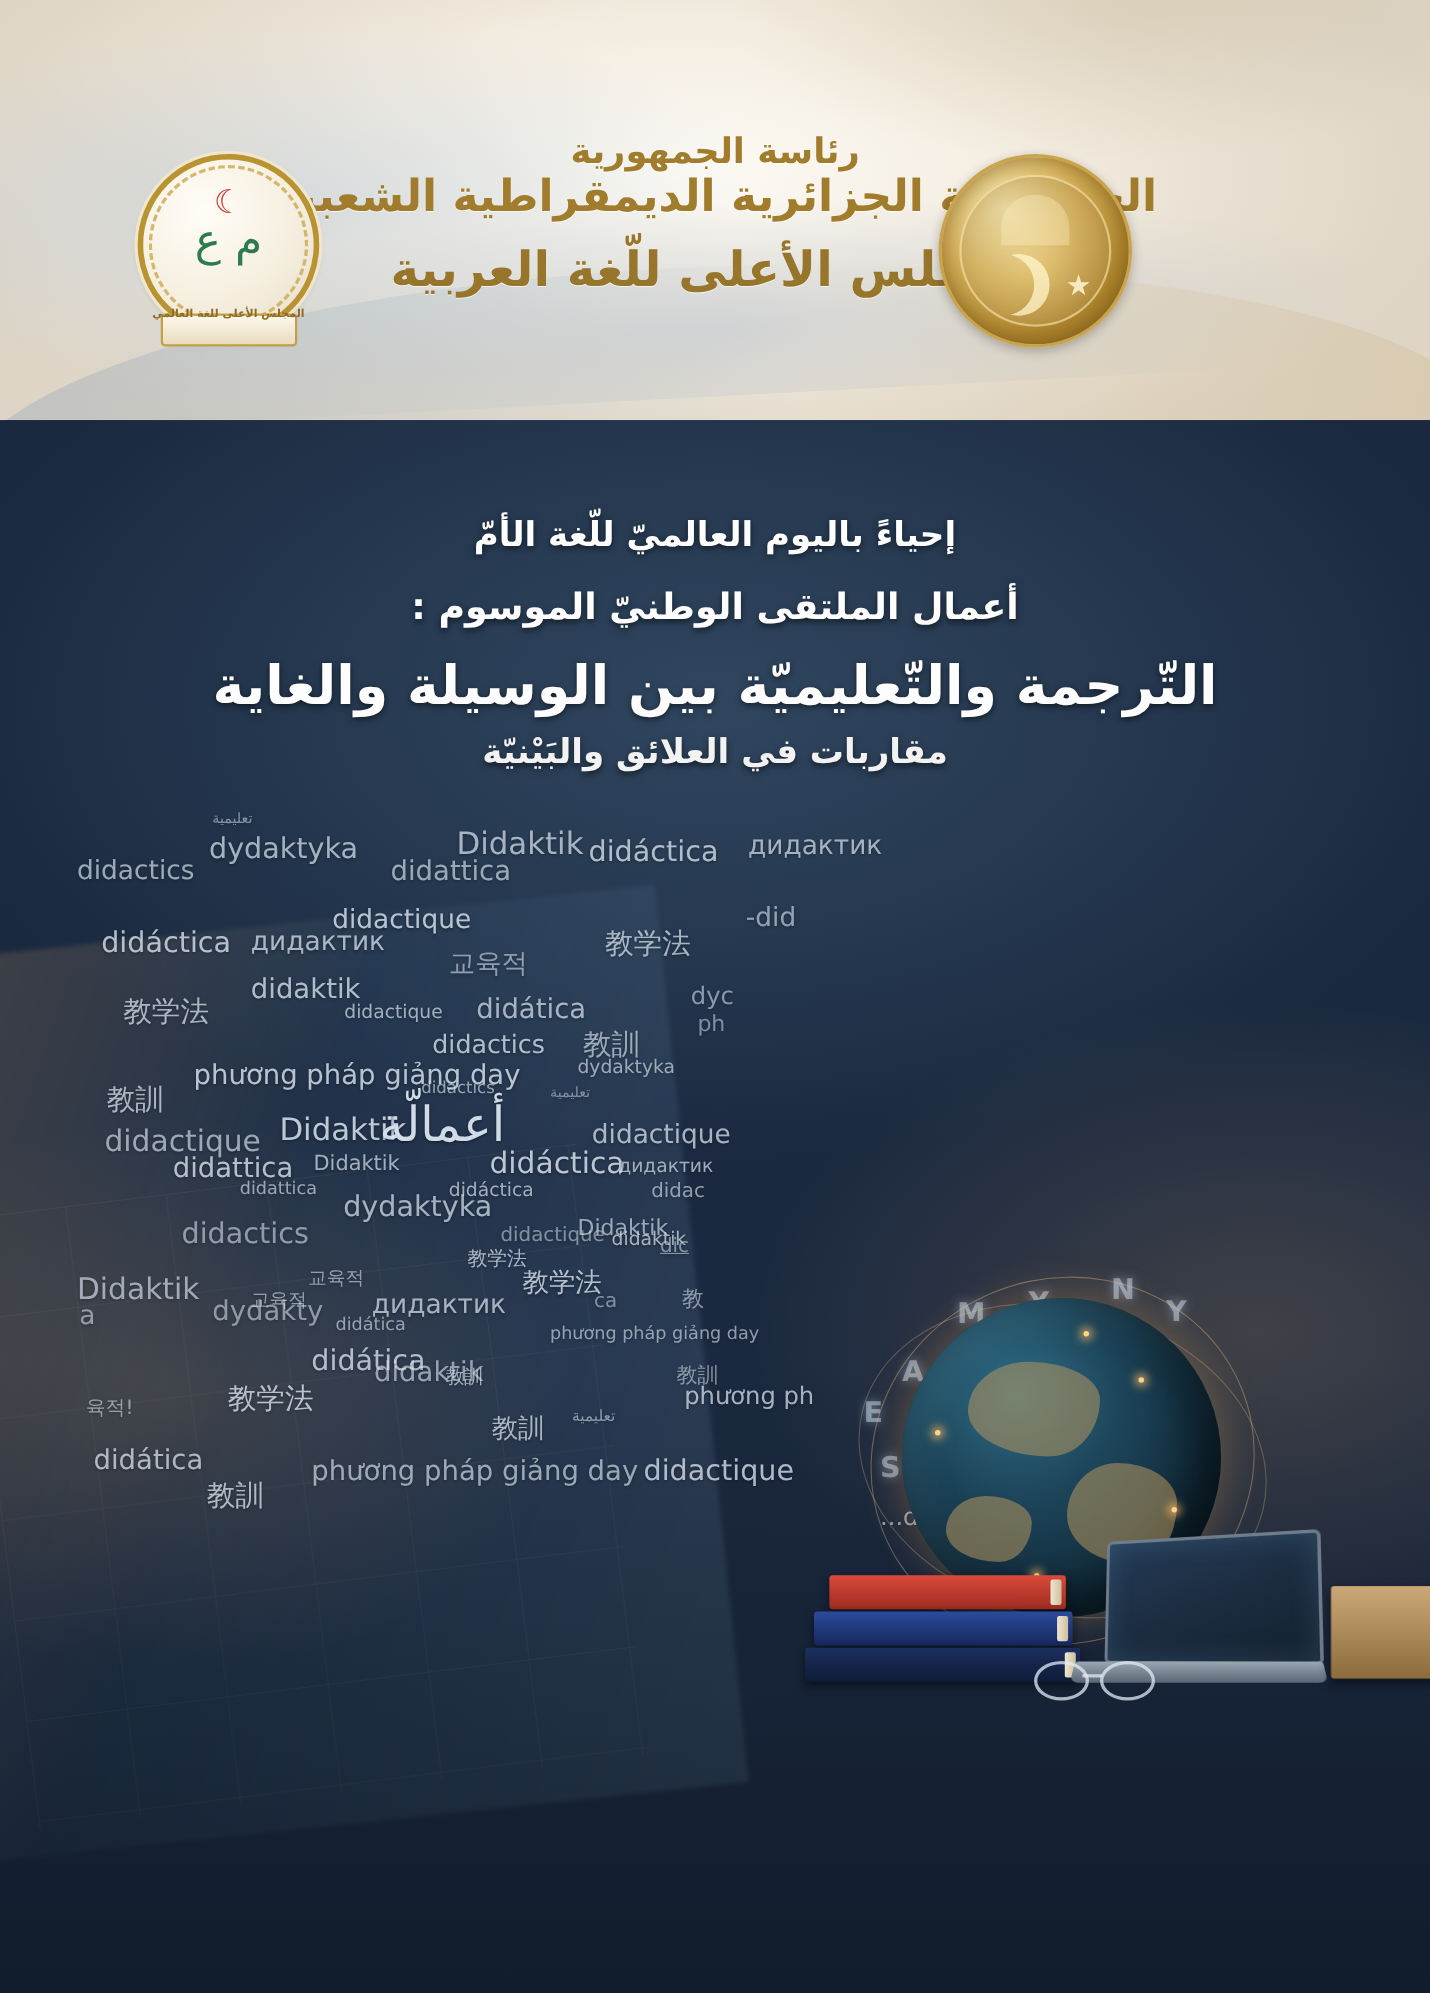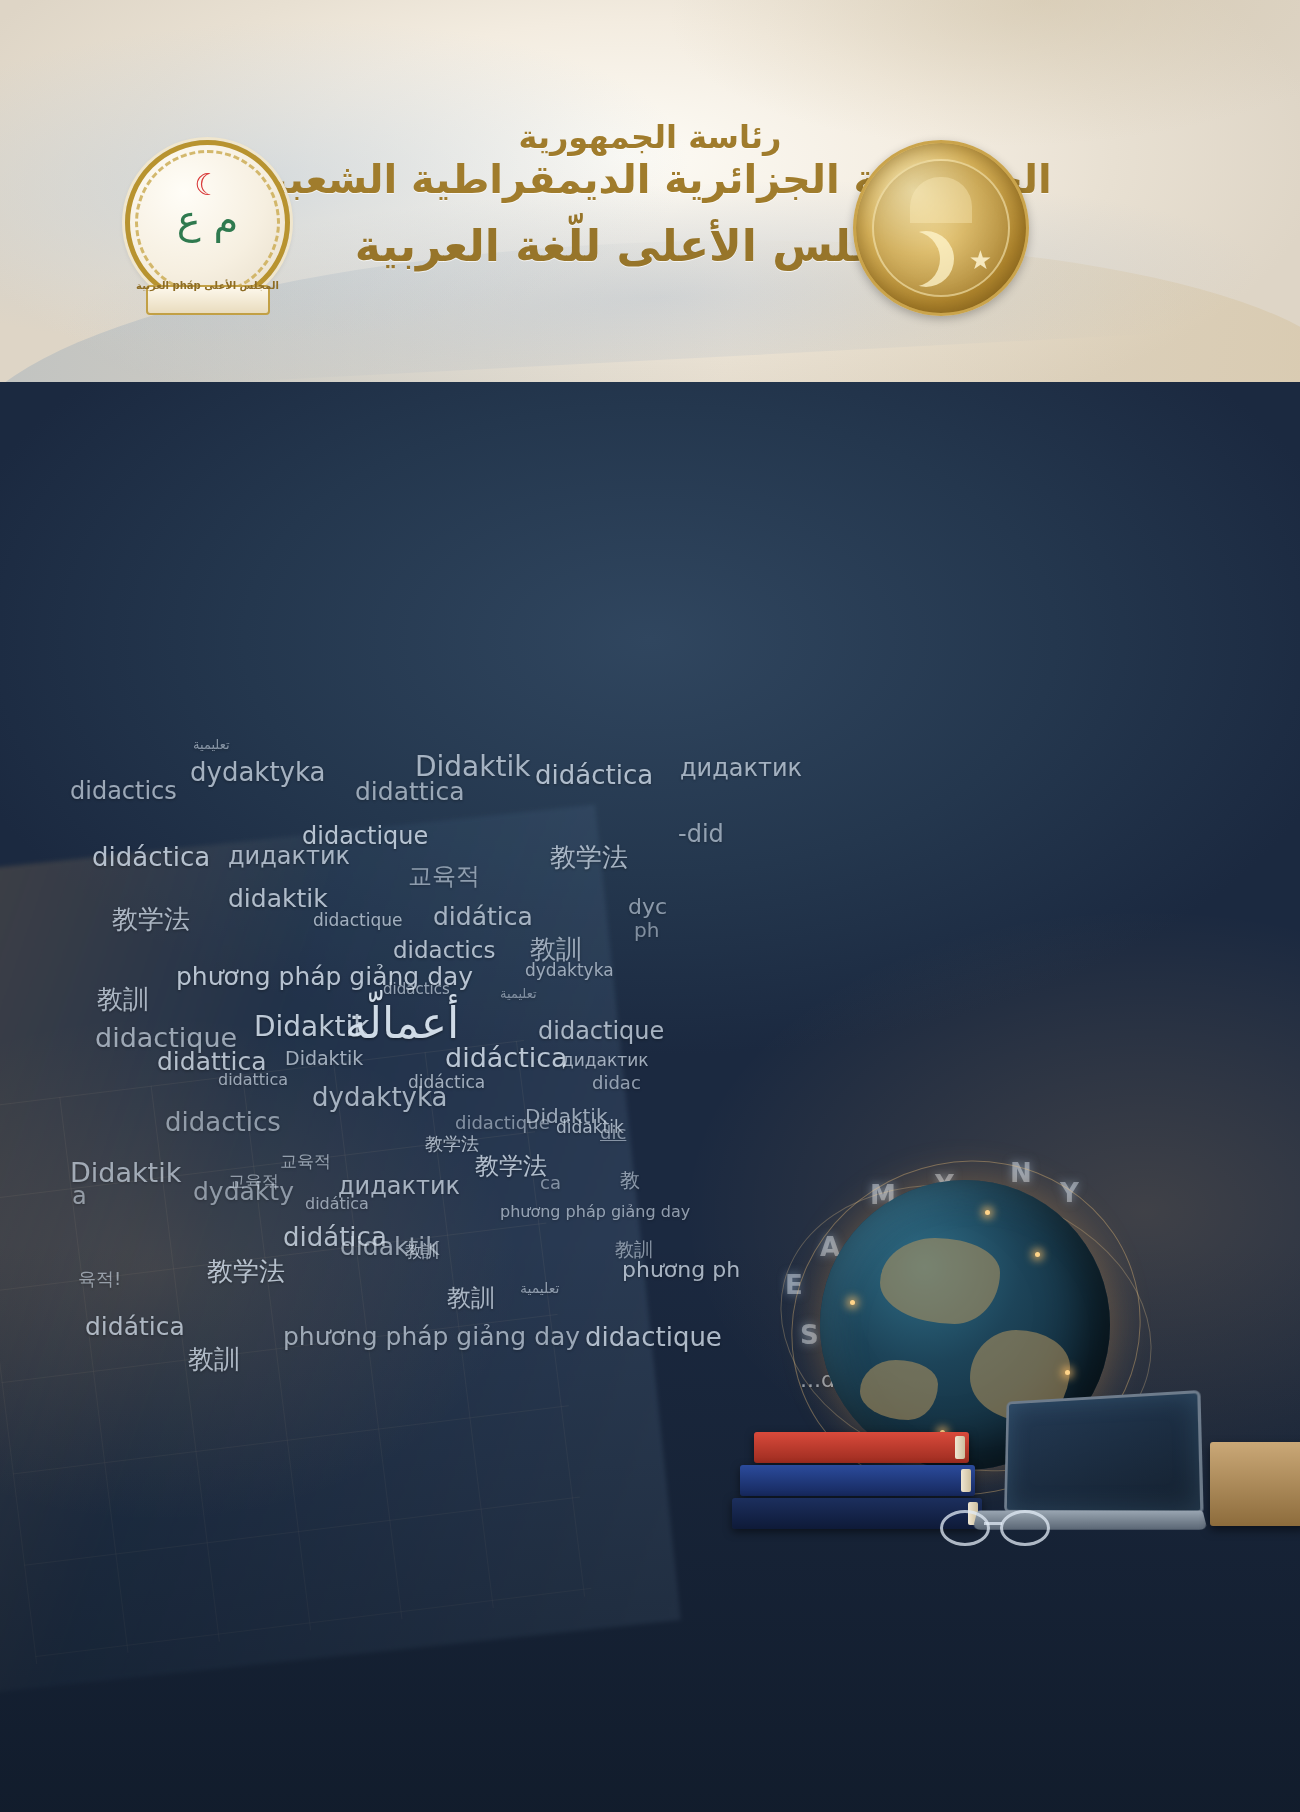--- a/index.html
+++ b/index.html
@@ -422,21 +422,21 @@
       <div class="hdr-line hdr-1">الجمهورية الجزائرية الديمقراطية الشعبية</div>
       <div class="hdr-line hdr-3">المجلس الأعلى للّغة العربية</div>
     </div>
 
     <div class="emblem">
       <div class="emblem-disc"></div>
       <div class="emblem-wreath"></div>
       <div class="emblem-star">☾</div>
       <div class="emblem-letters">م ع</div>
       <div class="emblem-ribbon"></div>
-      <div class="emblem-caption">المجلس الأعلى pháp العربية</div>
+      <div class="emblem-caption">المجلس الأعلى للغة العالمي</div>
     </div>
 
     <div class="medal">
       <div class="medal-inner"></div>
       <div class="medal-arch"></div>
       <div class="medal-crescent"></div>
       <div class="medal-star">★</div>
     </div>
   </div>
 
@@ -565,15 +565,21 @@
 
     <div class="glasses">
       <div class="lens l"></div>
       <div class="bridge"></div>
       <div class="lens r"></div>
     </div>
 
     <div class="side-book"></div>
   </div>
 
+  <div class="titles">
+    <div class="t-occasion">إحياءً باليوم العالميّ للّغة الأمّ</div>
+    <div class="t-sub">أعمال الملتقى الوطنيّ الموسوم :</div>
+    <div class="t-main">التّرجمة والتّعليميّة بين الوسيلة والغاية</div>
+    <div class="t-approach">مقاربات في العلائق والبَيْنيّة</div>
+  </div>
 
 
 </div>
 
 </body></html>

